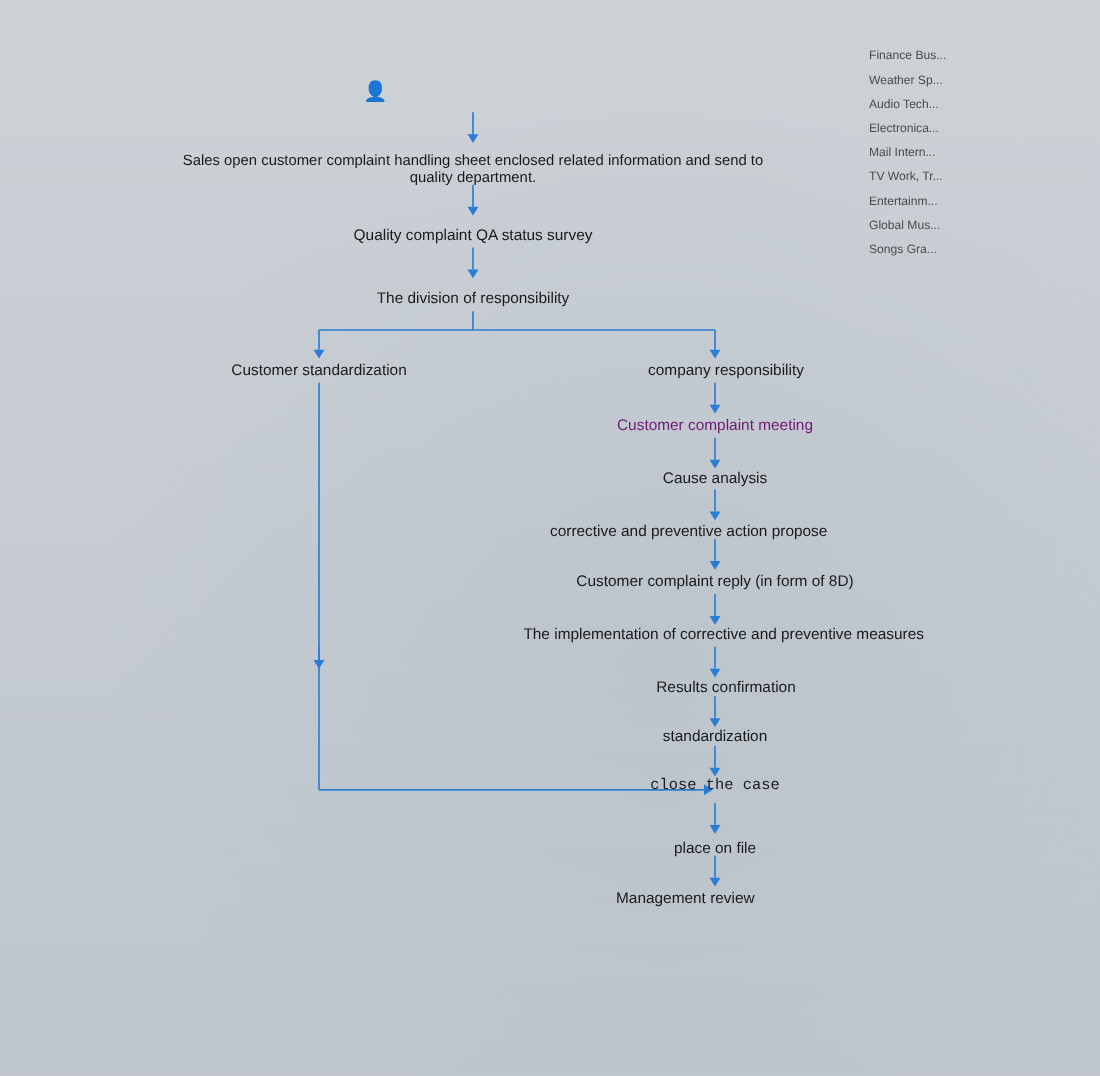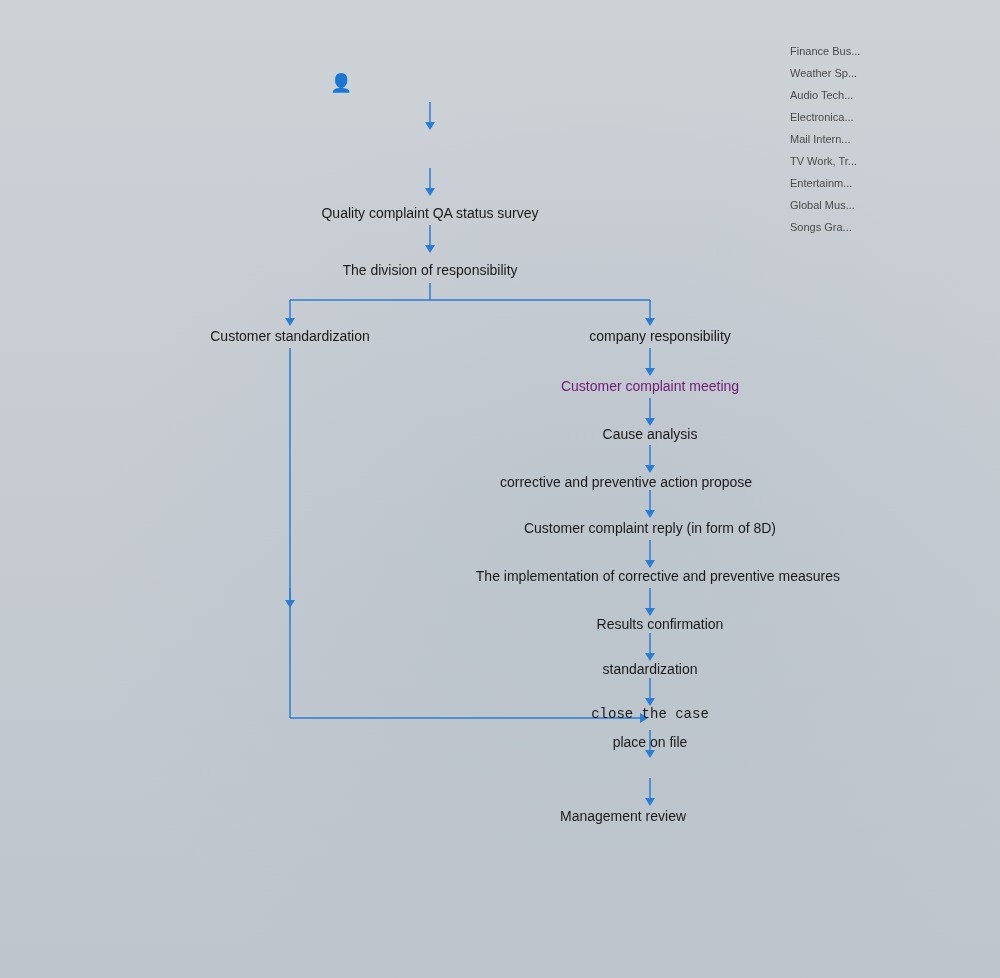--- a/index.html
+++ b/index.html
@@ -125,20 +125,23 @@
       <line x1="580" y1="748" x2="580" y2="768" stroke="#2a7dd4" stroke-width="1.5"></line>
       <polygon points="575,768 585,768 580,776" fill="#2a7dd4"></polygon>
 
     </svg>
 
     <div style="position:absolute; top:42px; left:260px; display:flex; align-items:center;">
       <span style="color:#2a7dd4; font-size:18px; margin-right:6px;">👤</span>
       <span style="color:#2a7dd4; font-size:15px; font-weight:500;"></span>
     </div>
 
+    <div style="position:absolute; top:108px; left:80px; width:560px; text-align:center; font-size:13.5px; color:#1a1a1a;">
+      <span>Sales open customer complaint handling sheet enclosed related information and send to quality  department.</span>
+    </div>
 
     <div style="position:absolute; top:175px; left:220px; width:280px; text-align:center; font-size:14px; color:#1a1a1a;">
       <span>Quality complaint QA status survey</span>
     </div>
 
     <div style="position:absolute; top:232px; left:240px; width:240px; text-align:center; font-size:14px; color:#1a1a1a;">
       <span>The division of responsibility</span>
     </div>
 
     <div style="position:absolute; top:298px; left:100px; width:240px; text-align:center; font-size:14px; color:#1a1a1a;">
@@ -175,21 +178,21 @@
     </div>
 
     <div style="position:absolute; top:631px; left:510px; width:140px; text-align:center; font-size:14px; color:#1a1a1a;">
       <span>standardization</span>
     </div>
 
     <div style="position:absolute; top:676px; left:500px; width:160px; text-align:center; font-size:14px; color:#1a1a1a;font-family:Liberation Mono, monospace;">
       <span>close the case</span>
     </div>
 
-    <div style="position:absolute; top:704px; left:510px; width:140px; text-align:center; font-size:14px; color:#1a1a1a;">
+    <div style="position:absolute; top:732px; left:510px; width:140px; text-align:center; font-size:14px; color:#1a1a1a;">
       <span>place on file</span>
     </div>
 
     <div style="position:absolute; top:778px; left:490px; width:180px; font-size:14px; color:#1a1a1a;">
       <span>Management review</span>
     </div>
 
   </div>
 </div>
 

